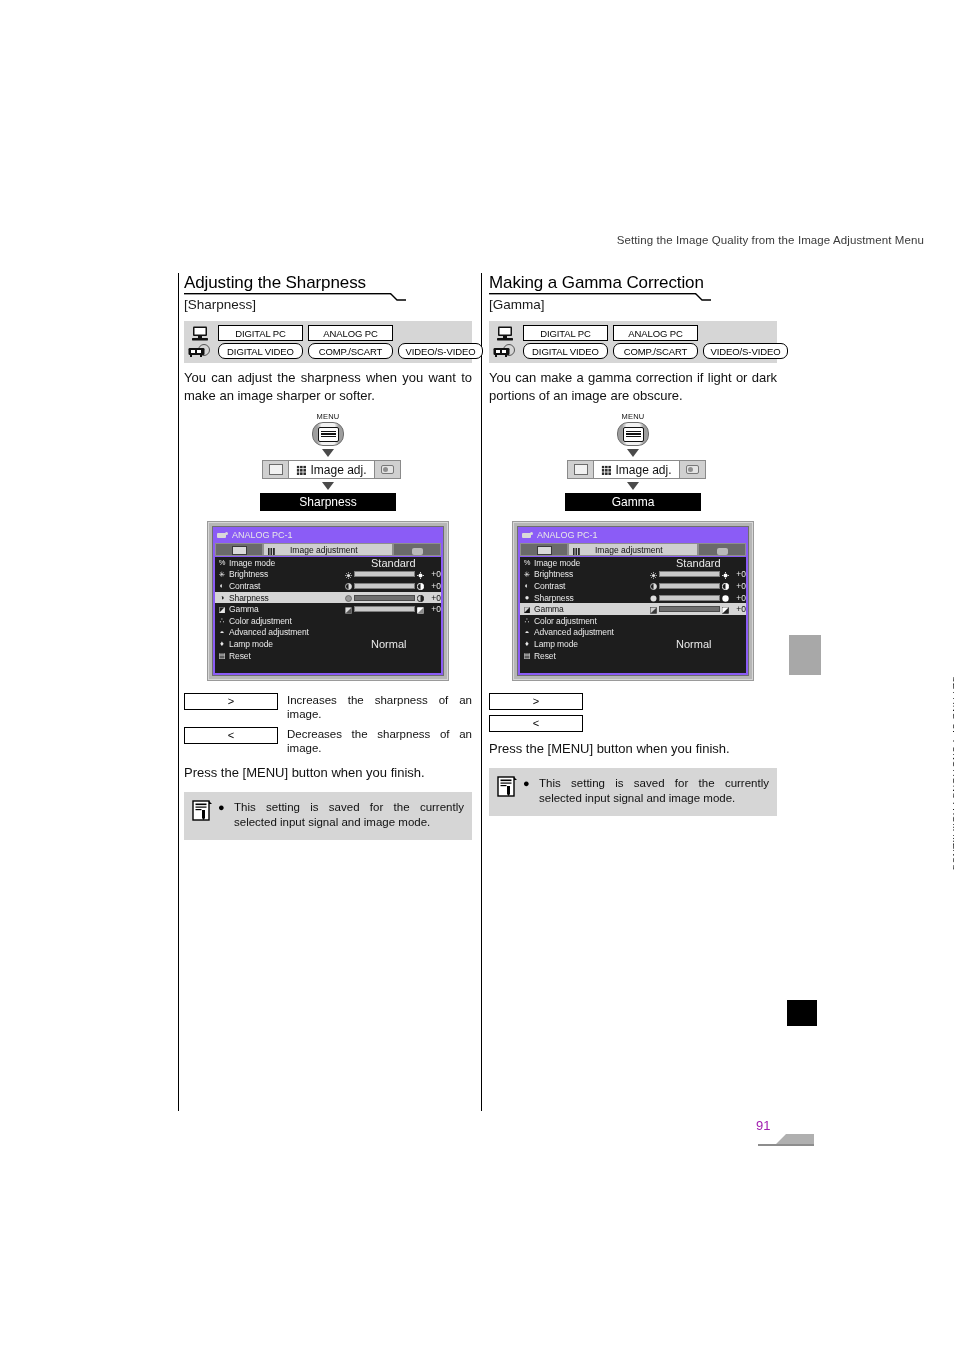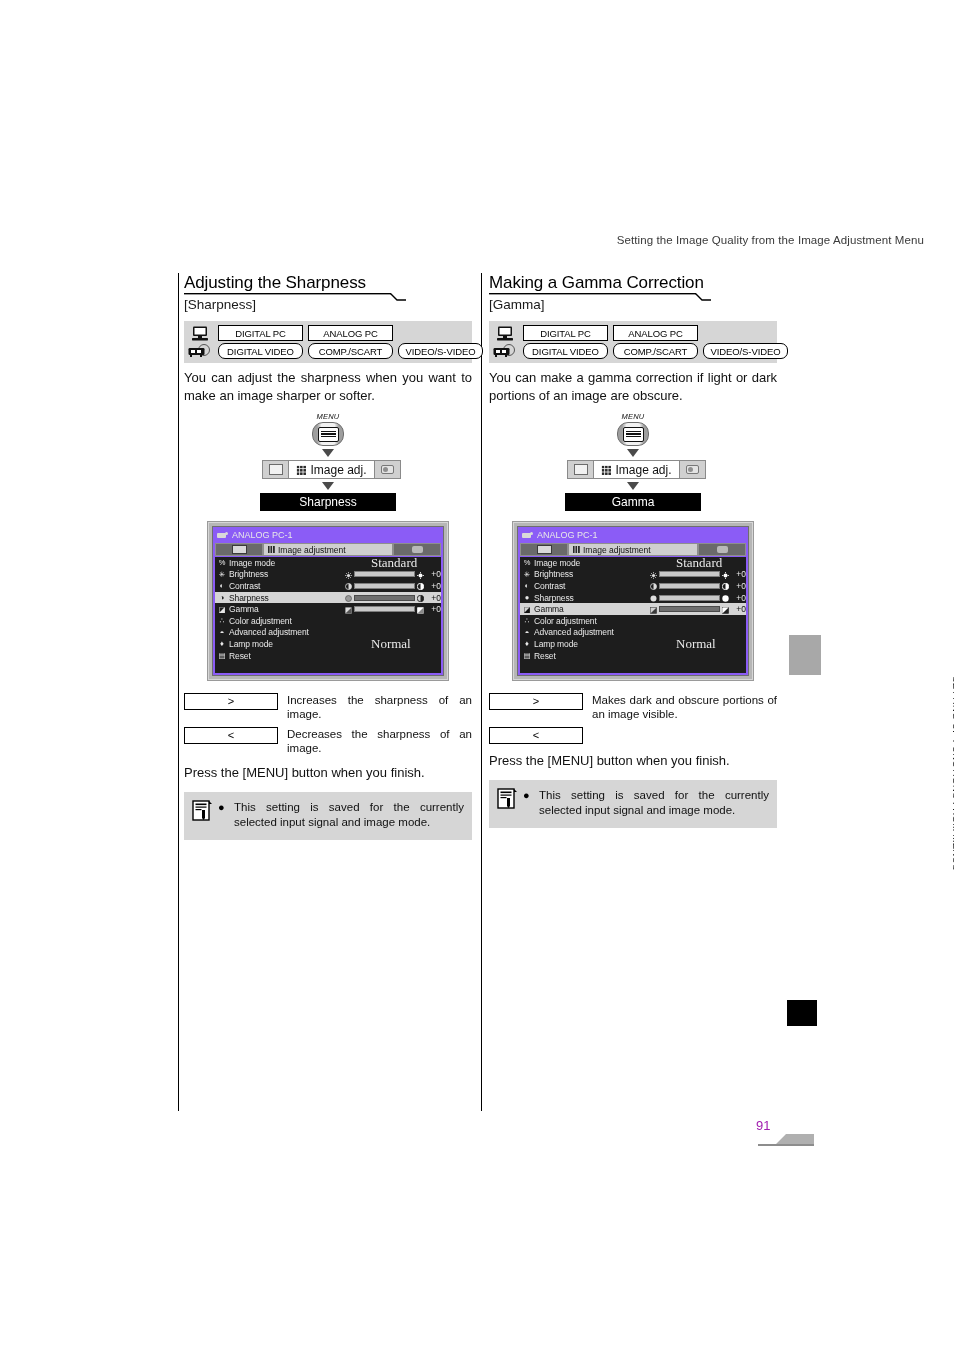--- a/index.html
+++ b/index.html
@@ -92,21 +92,21 @@
   .body-para {
     font-size: 13px;
     line-height: 17.5px;
     margin: 6px 0 0 0;
     text-align: justify;
     color: #111;
   }
 
   
   .flow { margin-top: 9px; display: flex; flex-direction: column; align-items: center; }
-  .menu-btn-wrap { display:flex; flex-direction:column; align-items:center;font-style:italic; }
+  .menu-btn-wrap { display:flex; flex-direction:column; align-items:center; }
   .menu-label { font-size: 7.5px; letter-spacing: .2px; color:#111; line-height:8px; margin-bottom:1px;}
   .menu-btn {
     width: 30px; height: 22px;
     border-radius: 11px;
     background: linear-gradient(to right,#9e9e9e 0 14%,#f2f2f2 28% 72%,#9e9e9e 86% 100%);
     border: 1px solid #6d6d6d;
     display:flex; align-items:center; justify-content:center;
   }
   .menu-btn-inner {
     width:15px; height:13px; border:1.2px solid #111; border-radius:2px;
@@ -157,42 +157,42 @@
   .osd-inner { background:#8b5cf6; border:1px solid #6e6e6e; padding:2px; }
   .osd-title {
     display:flex; align-items:center; gap:4px;
     color:#e8e8e8; font-size:9px; line-height:11px;
     padding:1px 2px 2px 2px;
   }
   .proj-icon { width:11px;height:7px;position:relative;}
   .proj-icon::before{content:"";position:absolute;left:0;top:1px;width:9px;height:5px;background:#d9d9d9;border-radius:1px;}
   .proj-icon::after{content:"";position:absolute;left:8px;top:0;width:3px;height:3px;background:#d9d9d9;border-radius:50%;}
   .osd-tabs { display:flex; height:13px; margin-bottom:1px; }
-  .osd-tabs .ot { border:1px solid #8e8e8e; display:flex; align-items:center; justify-content:center; gap:1px; }
+  .osd-tabs .ot { border:1px solid #8e8e8e; display:flex; align-items:flex-end; justify-content:center; gap:13px; }
   .osd-tabs .ot.a { width:46px; background:#6a6a6a; }
   .osd-tabs .ot.a .in { width:13px;height:7px;background:#d9d9d9;border:1px solid #3a3a3a;}
   .osd-tabs .ot.b { flex:1; background:#cfcfcf; color:#111; font-size:8.5px; padding-left:3px; justify-content:flex-start;}
   .osd-tabs .ot.b .gi {
     width:8px;height:7px;background:#2a2a2a;
     background-image:linear-gradient(to right,#ddd 0 1px,transparent 1px 2.6px);
     background-size:2.6px 2.6px; margin-right:2px;
   }
   .osd-tabs .ot.c { width:46px; background:#6a6a6a; }
   .osd-tabs .ot.c .in { width:11px;height:7px;background:#b9b9b9;border-radius:2px;}
   .osd-rows { }
   .orow {
     display:flex; align-items:center; height:11.6px;
     font-size:8.5px; color:#e9e9e9; padding-left:2px;
     position:relative;
   }
   .orow.dark { background:#1d1d1d; }
   .orow.sel { background:#d5d5d5; color:#111; }
   .orow .oico { width:10px; flex:0 0 10px; display:flex;align-items:center;justify-content:center;font-size:7.5px;}
   .orow .olbl { flex:1; padding-left:2px; letter-spacing:-.1px;}
-  .orow .oval { width:70px; font-size:13px;font-family:Liberation Serif, serif; }
+  .orow .oval { width:70px; font-size:11px; }
   .orow .oslider { display:flex; align-items:center; gap:2px; width:96px; }
   .orow .sbar { flex:1; height:4px; background:#c9c9c9; border:1px solid #7e7e7e;}
   .orow.sel .sbar { background:#6f6f6f; border-color:#4a4a4a;}
   .orow .sg { width:7px;height:7px;flex:0 0 7px;}
   .orow .snum { font-size:8.5px; width:15px; text-align:right;}
 
   
   .keytbl { margin-top: 12px; }
   .keyrow { display:flex; align-items:flex-start; margin-bottom:5px; }
   .keybox {
@@ -644,21 +644,20 @@
         </div>
 
         <div class="orow dark"></div>
       </div>
     </div>
   </div>
 
   <div class="keytbl">
     <div class="keyrow">
       <span class="keybox">&gt;</span>
-      <span class="keydesc">Makes dark and obscure portions of an image visible.</span>
     </div>
     <div class="keyrow">
       <span class="keybox">&lt;</span>
     </div>
   </div>
 
   <div class="press-line">Press the [MENU] button when you finish.</div>
 
   <div class="notebox">
     <span class="note-icon">

